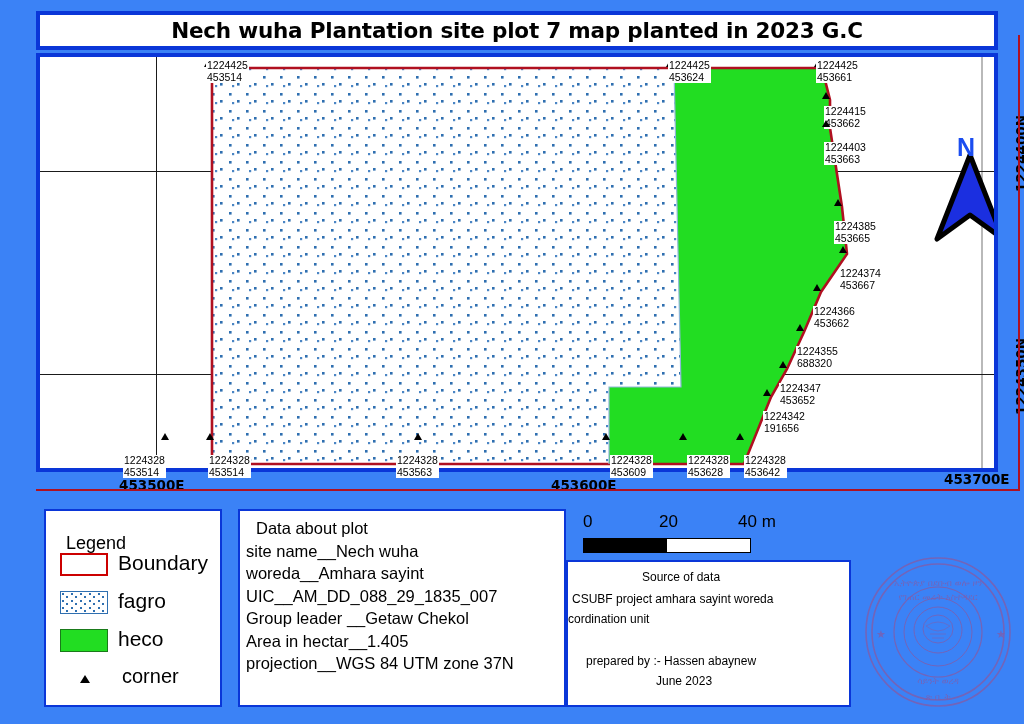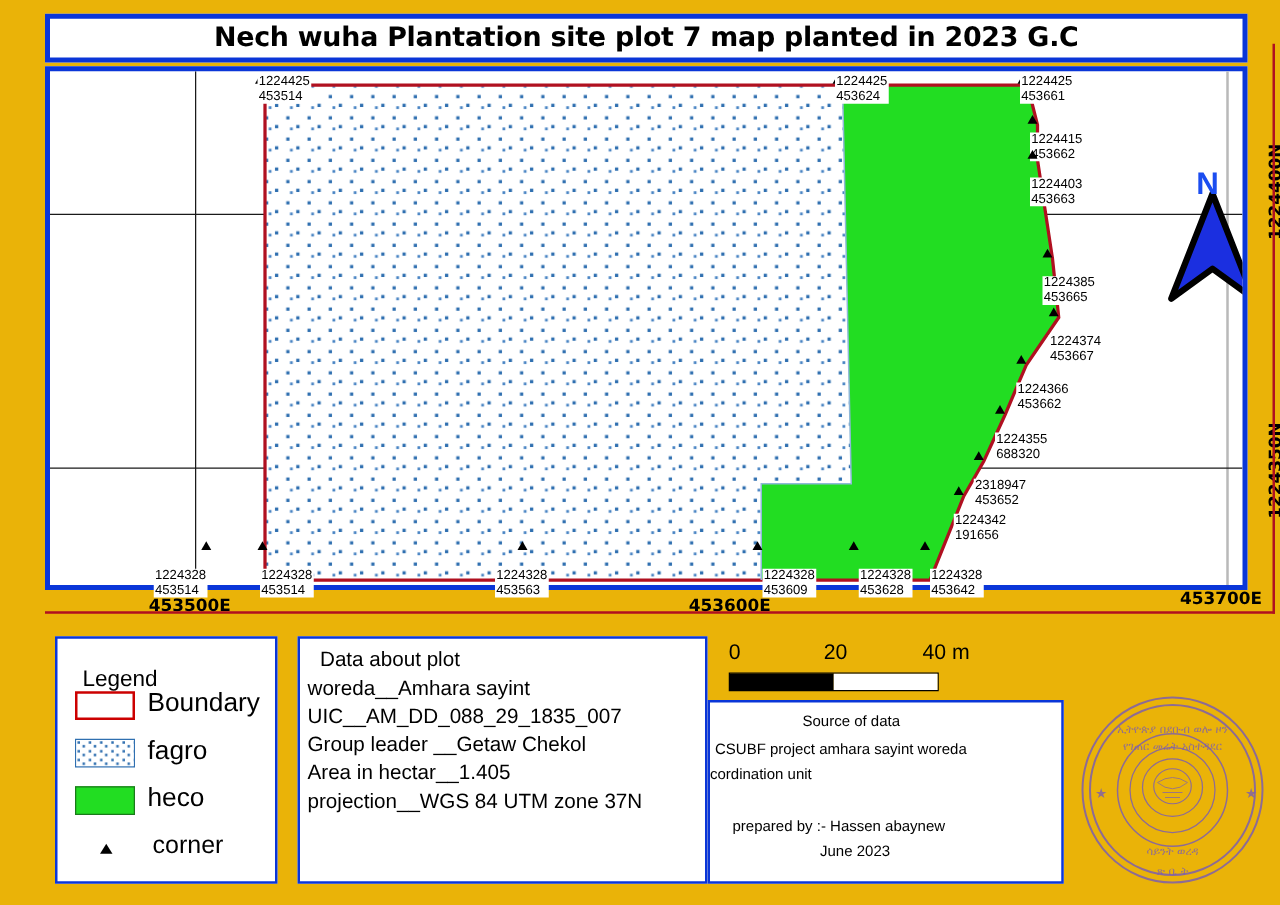--- a/index.html
+++ b/index.html
@@ -7,21 +7,21 @@
   html, body {
     margin: 0; padding: 0;
     background: #ffffff;
     font-family: "Liberation Sans", sans-serif;
   }
   #page {
     position: relative;
     width: 1024px;
     height: 724px;
     overflow: hidden;
-    background: #eab308;
+    background: #3b82f6;
   }
 
   
   #title-box {
     position: absolute;
     left: 36px; top: 11px;
     width: 962px; height: 39px;
     border: 4px solid #0a36d8;
     background: #ffffff;
     display: flex; align-items: center; justify-content: center;
@@ -292,21 +292,21 @@
         <div>1224366</div>
         <div>453662</div>
       </div>
       <div class="tri" style="left: 795.5px; top: 324px;"></div>
       <div class="clabel" style="left: 796px; top: 346px;">
         <div>1224355</div>
         <div>688320</div>
       </div>
       <div class="tri" style="left: 778.5px; top: 361px;"></div>
       <div class="clabel" style="left: 779px; top: 383px;">
-        <div>2318947</div>
+        <div>1224347</div>
         <div>453652</div>
       </div>
       <div class="tri" style="left: 762.5px; top: 389px;"></div>
       <div class="clabel" style="left: 763px; top: 411px;">
         <div>1224342</div>
         <div>191656</div>
       </div>
       <div class="tri" style="left: 160.5px; top: 433px;"></div>
       <div class="clabel" style="left: 123px; top: 455px;">
         <div>1224328</div>
@@ -382,20 +382,21 @@
     </div>
 
     <div class="leg-row" style="top:154px;">
       <div id="leg-corner-tri"></div>
       <div class="leg-lbl small" style="left:62px;">corner</div>
     </div>
   </div>
 
   <div id="data-box">
     <div class="data-line first">Data about plot</div>
+    <div class="data-line">site name__Nech wuha</div>
     <div class="data-line">woreda__Amhara sayint</div>
     <div class="data-line">UIC__AM_DD_088_29_1835_007</div>
     <div class="data-line">Group leader __Getaw Chekol</div>
     <div class="data-line">Area in hectar__1.405</div>
     <div class="data-line">projection__WGS 84 UTM zone 37N</div>
   </div>
 
   <div id="scale-wrap">
     <div class="scale-num" style="left:0px;">0</div>
     <div class="scale-num" style="left:76px;">20</div>

